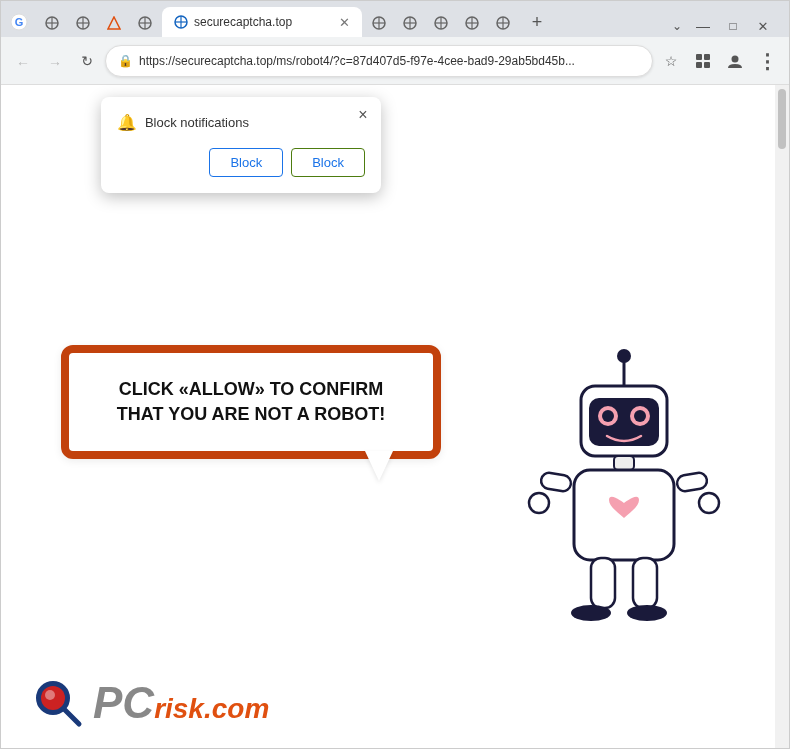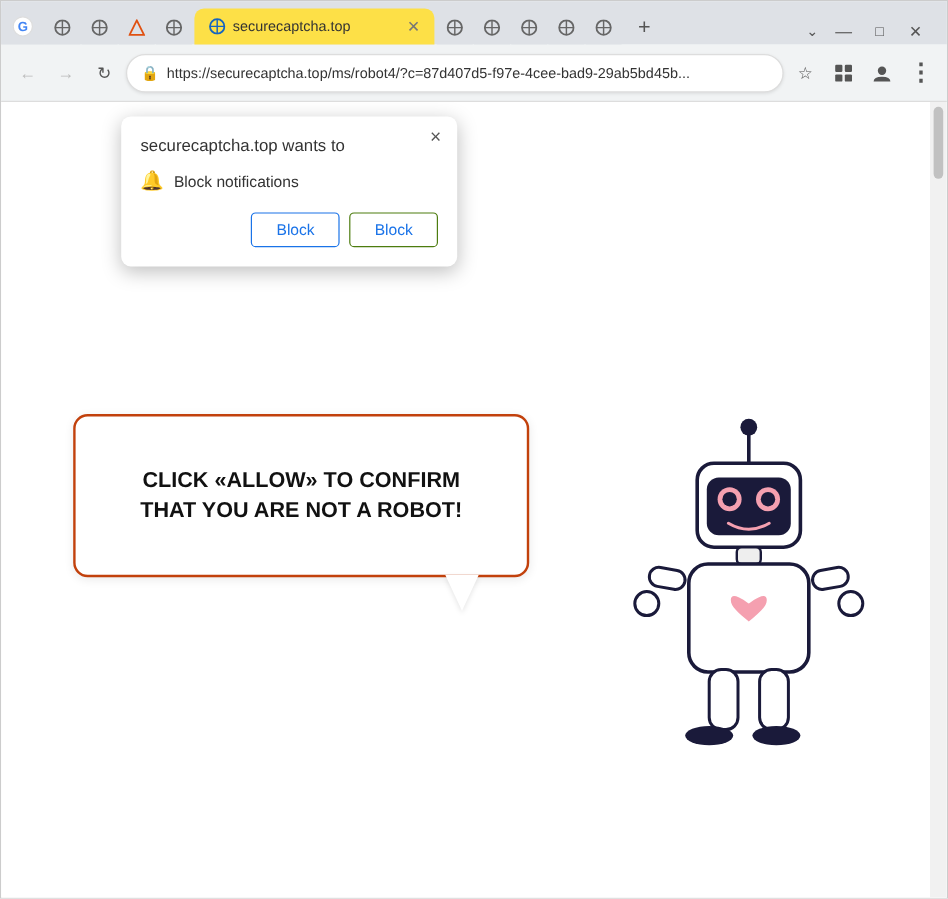--- a/index.html
+++ b/index.html
@@ -3,21 +3,21 @@
   <meta charset="utf-8">
   <style>
     * { margin: 0; padding: 0; box-sizing: border-box; }
     body { width: 790px; height: 749px; font-family: 'Segoe UI', Arial, sans-serif; background: #fff; overflow: hidden; }
 
     
     .browser-frame { width: 790px; height: 749px; display: flex; flex-direction: column; border: 1px solid #ccc; }
 
     
     .tab-bar { height: 36px; background: #dee1e6; display: flex; align-items: flex-end; padding: 0 0 0 0; position: relative; }
-    .tab-item { height: 30px; background: #fde047; border-radius: 8px 8px 0 0; padding: 0 12px; display: flex; align-items: center; gap: 6px; min-width: 200px; font-size: 12px; color: #333; }
+    .tab-item { height: 30px; background: #ffffff; border-radius: 8px 8px 0 0; padding: 0 12px; display: flex; align-items: center; gap: 6px; min-width: 200px; font-size: 12px; color: #333; }
     .tab-item .tab-close { margin-left: auto; cursor: pointer; color: #666; font-size: 14px; }
     .tab-new { width: 30px; height: 30px; display: flex; align-items: center; justify-content: center; cursor: pointer; color: #555; font-size: 18px; }
     .tab-controls { margin-left: auto; display: flex; align-items: center; padding-right: 8px; gap: 4px; }
 
     
     .address-bar-area { height: 48px; background: #f1f3f4; display: flex; align-items: center; padding: 0 8px; gap: 4px; border-bottom: 1px solid #ddd; }
     .nav-btn { width: 28px; height: 28px; border-radius: 50%; display: flex; align-items: center; justify-content: center; cursor: pointer; color: #555; font-size: 14px; border: none; background: transparent; }
     .nav-btn.disabled { color: #bbb; cursor: default; }
     .address-input-wrap { flex: 1; height: 32px; background: #fff; border-radius: 16px; display: flex; align-items: center; padding: 0 12px; gap: 6px; border: 1px solid #ddd; box-shadow: 0 1px 3px rgba(0,0,0,0.1); }
     .lock-icon { font-size: 12px; color: #555; }
@@ -38,21 +38,21 @@
     .notif-title { font-size: 14px; color: #333; margin-bottom: 12px; }
     .notif-permission { display: flex; align-items: center; gap: 8px; margin-bottom: 16px; }
     .bell-icon { font-size: 16px; color: #555; }
     .notif-permission-text { font-size: 13px; color: #333; }
     .notif-buttons { display: flex; justify-content: flex-end; gap: 8px; }
     .btn-allow { padding: 6px 20px; border: 1px solid #1a73e8; border-radius: 4px; background: #fff; color: #1a73e8; font-size: 13px; cursor: pointer; }
     .btn-block { padding: 6px 20px; border: 1px solid #4d7c0f; border-radius: 4px; background: #fff; color: #1a73e8; font-size: 13px; cursor: pointer; }
 
     
     .speech-bubble-container { position: absolute; top: 260px; left: 60px; }
-    .speech-bubble { background: #fff; border: 2px solid #c2410c; border-radius: 12px; padding: 41px 36px; max-width: 380px; box-shadow: 0 2px 8px rgba(0,0,0,0.08); position: relative; }
+    .speech-bubble { background: #fff; border: 8px solid #c2410c; border-radius: 12px; padding: 24px 36px; max-width: 380px; box-shadow: 0 2px 8px rgba(0,0,0,0.08); position: relative; }
     .speech-bubble-text { font-size: 18px; font-weight: 900; color: #111; text-align: center; line-height: 1.4; }
     .speech-bubble::after {
       content: '';
       position: absolute;
       bottom: -30px;
       right: 40px;
       width: 0; height: 0;
       border-left: 14px solid transparent;
       border-right: 14px solid transparent;
       border-top: 30px solid #fff;
@@ -214,21 +214,20 @@
           </svg>
       </button>
       <button class="addr-action-btn" title="Menu" style="font-size:20px; font-weight:bold; letter-spacing:-1px;">⋮</button>
     </div>
   </div>
 
   <div class="page-area">
 
     <div class="notif-popup">
       <div class="notif-close">×</div>
-      <div class="notif-title">securecaptcha.top wants to</div>
       <div class="notif-permission">
         <span class="bell-icon">🔔</span>
         <span class="notif-permission-text">Block notifications</span>
       </div>
       <div class="notif-buttons">
         <button class="btn-allow">Block</button>
         <button class="btn-block">Block</button>
       </div>
     </div>
 
@@ -272,19 +271,33 @@
         <rect x="72" y="210" width="24" height="50" rx="10" fill="white" stroke="#1a1a3a" stroke-width="2.5"></rect>
 
         <ellipse cx="72" cy="265" rx="20" ry="8" fill="#1a1a3a"></ellipse>
 
         <rect x="114" y="210" width="24" height="50" rx="10" fill="white" stroke="#1a1a3a" stroke-width="2.5"></rect>
 
         <ellipse cx="128" cy="265" rx="20" ry="8" fill="#1a1a3a"></ellipse>
       </svg>
     </div>
 
+    <div class="pcrisk-logo">
+
+      <svg width="54" height="54" viewBox="0 0 54 54">
+        <circle cx="22" cy="22" r="16" fill="#1a3a7a" stroke="#1a3a7a" stroke-width="2"></circle>
+        <circle cx="22" cy="22" r="12" fill="#cc2222"></circle>
+        <circle cx="19" cy="19" r="5" fill="white" opacity="0.4"></circle>
+        <line x1="33" y1="33" x2="48" y2="48" stroke="#1a3a7a" stroke-width="5" stroke-linecap="round"></line>
+      </svg>
+      <div class="pcrisk-text-wrap">
+        <span class="pcrisk-pc">PC</span>
+        <span class="pcrisk-risk">risk</span>
+        <span class="pcrisk-dot-com">.com</span>
+      </div>
+    </div>
 
     <div class="scrollbar">
       <div class="scrollbar-thumb"></div>
     </div>
 
   </div>
 </div>
 
 </body></html>

